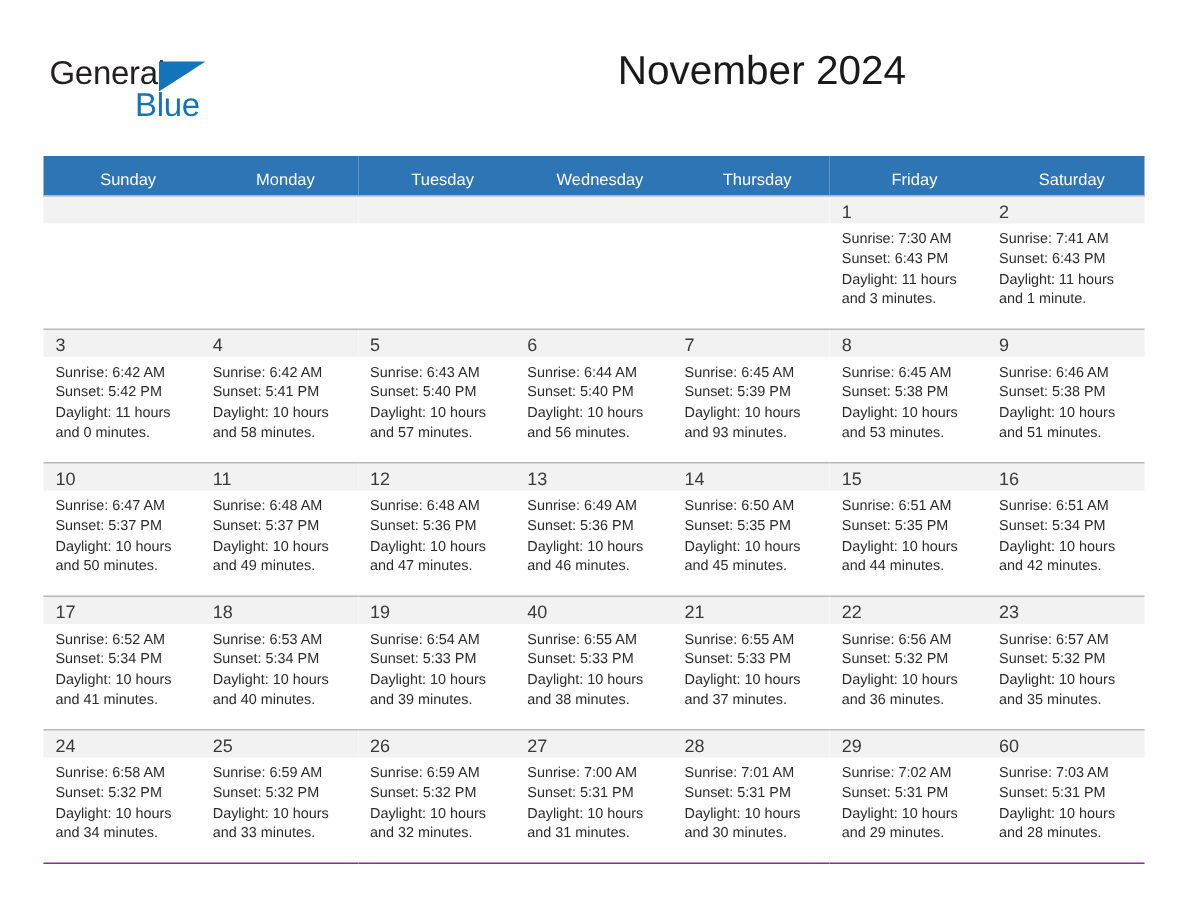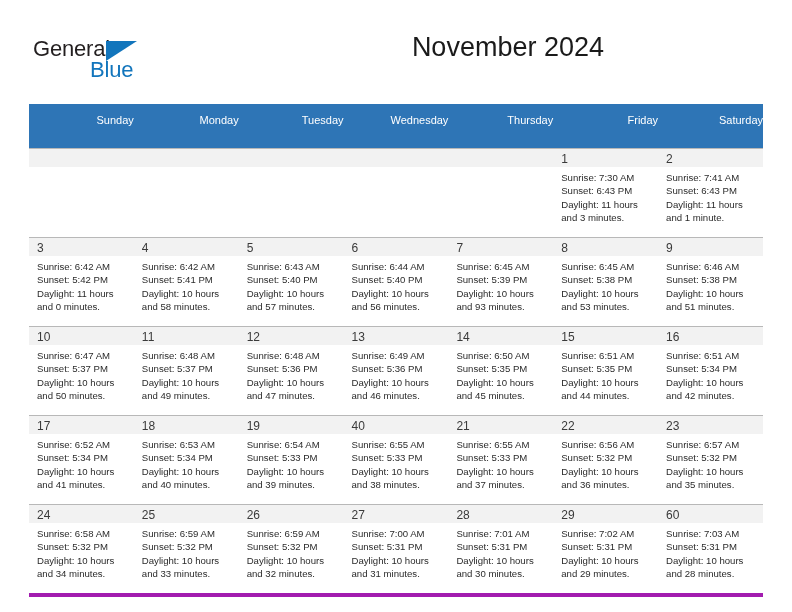--- a/index.html
+++ b/index.html
@@ -95,38 +95,38 @@
     top: 104px;
     width: 734px;
     border-collapse: collapse;
     table-layout: fixed;
   }
   .calendar th {
     background: #2e75b6;
     color: #ffffff;
     font-size: 11px;
     font-weight: normal;
-    text-align: right;
-    padding: 6px 0 18px 8px;
+    text-align: center;
+    padding: 6px 0 0 8px;
     height: 20px;
     border: none;
   }
   .calendar td {
     vertical-align: top;
     padding: 0;
     border-top: 1px solid #b8b8b8;
     height: 88px;
     width: 104.86px;
     background: #ffffff;
   }
   .calendar tr.week-row td {
     border-bottom: none;
   }
   .calendar tr:last-child td {
-    border-bottom: 4px solid #a21caf;
+    border-bottom: 1px solid #a21caf;
   }
 
   .daynum-band {
     background: #f2f2f2;
     height: 18px;
     padding: 2px 0 2px 8px;
     font-size: 12px;
     color: #3a3a3a;
     line-height: 16px;
     box-sizing: border-box;

